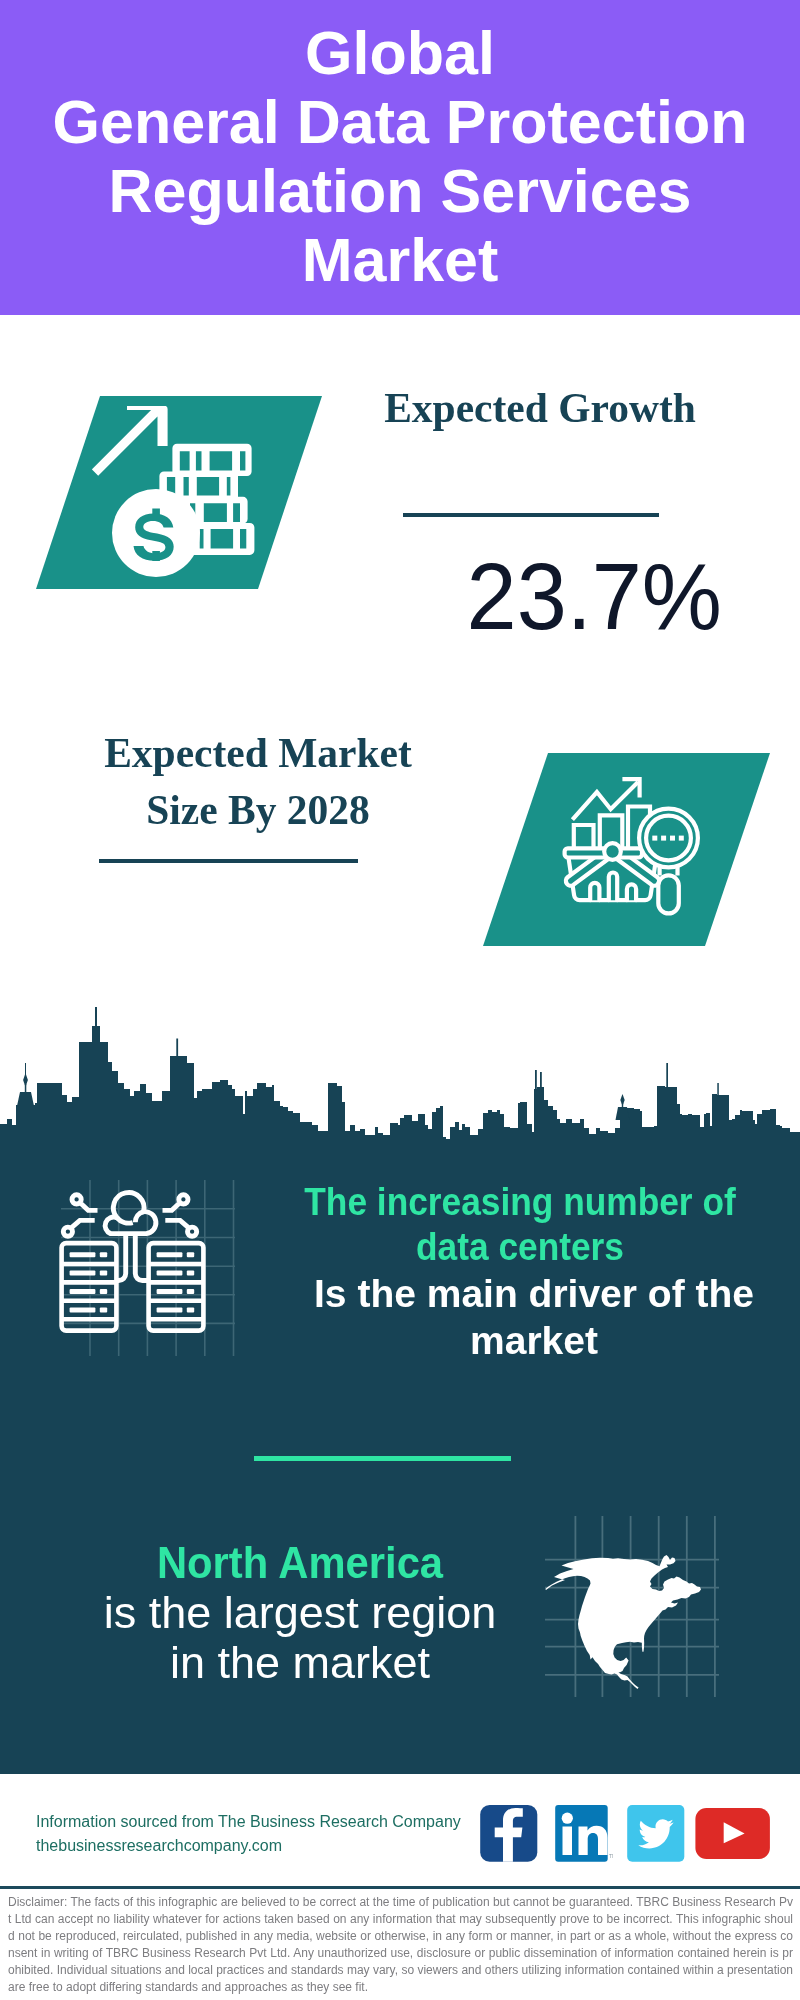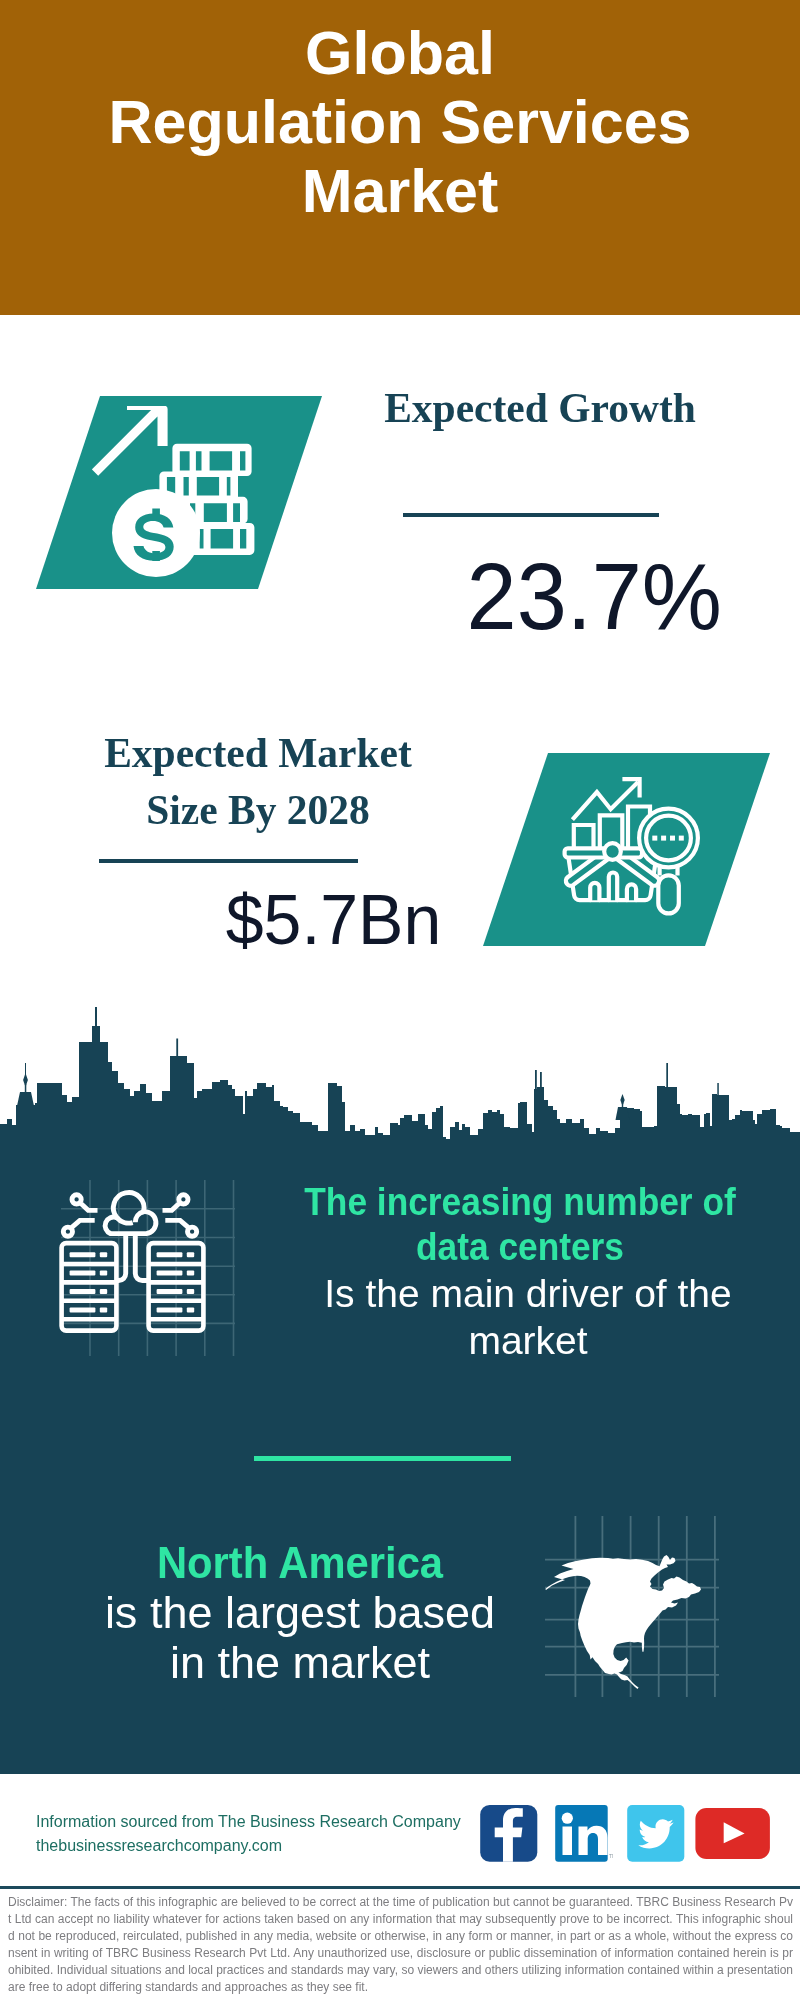--- a/index.html
+++ b/index.html
@@ -1,20 +1,20 @@
 <!DOCTYPE html>
 <html><head>
 <meta charset="utf-8">
 <style>
   html,body{margin:0;padding:0;}
   body{width:800px;height:2000px;background:#fff;font-family:"Liberation Sans",sans-serif;overflow:hidden;}
   .page{position:relative;width:800px;height:2000px;background:#fff;}
 
   
-  .hdr{position:absolute;left:0;top:0;width:800px;height:315px;background:#a16207;}
+  .hdr{position:absolute;left:0;top:0;width:800px;height:315px;background:#8b5cf6;}
   .hdr-title{position:absolute;left:0;top:0;width:800px;color:#fff;font-weight:bold;font-size:61px;line-height:69px;text-align:center;padding-top:19px;box-sizing:border-box;}
 
   
   .par{position:absolute;background:#199189;}
 
   
   .stat-label{position:absolute;color:#174355;font-weight:bold;font-size:41.5px;line-height:57px;text-align:center;font-family:Liberation Serif, serif;}
   .stat-rule{position:absolute;height:4px;background:#174355;}
   .stat-value{position:absolute;color:#0f172a;font-weight:normal;font-size:94px;line-height:94px;text-align:right;}
   .stat-value span{display:inline-block;transform:scaleX(0.958);transform-origin:center;}
@@ -31,20 +31,21 @@
   .foot-rule{position:absolute;left:0px;top:1886px;width:800px;height:2.6px;background:#1d4a5c;}
 </style>
 </head>
 <body>
 
 <div class="page">
 
   <div class="hdr">
     <div class="hdr-title">
       <div>Global</div>
+      <div>General Data Protection</div>
       <div>Regulation Services</div>
       <div>Market</div>
     </div>
   </div>
 
   <svg class="par" style="left:36px;top:396px;width:286px;height:193px;background:none" viewBox="0 0 286 193">
     <polygon points="64,0 286,0 222,193 0,193" fill="#199189"></polygon>
   </svg>
   <svg style="position:absolute;left:92px;top:406px;width:166px;height:172px" viewBox="92 406 166 172">
     <g fill="#ffffff">
@@ -107,21 +108,20 @@
       <rect x="661.1" y="835.6" width="5" height="5"></rect>
       <rect x="670" y="835.6" width="5" height="5"></rect>
       <rect x="678.8" y="835.6" width="5" height="5"></rect>
     </g>
   </svg>
   <div class="stat-label" style="left:66px;top:725px;width:384px;">
     <div>Expected Market</div>
     <div>Size By 2028</div>
   </div>
   <div class="stat-rule" style="left:99px;top:859px;width:259px;"></div>
-  <div class="stat-value" style="left:62px;top:884px;width:384px;font-size:71px;line-height:71px;"><span>$5.7Bn</span></div>
 
   <div class="dark" style="top:1145px;height:629px;"></div>
   <svg class="skyline" style="top:1000px;height:148px;" viewBox="0 1000 800 148">
     <path d="M0,1146 L0,1124 L7,1124 L7,1119 L12,1119 L12,1125 L16,1125 L16,1105 L35,1105 L35,1103 L37,1103 L37,1083 L62,1083 L62,1095 L67,1095 L67,1102 L72,1102 L72,1097 L79,1097 L79,1042 L92,1042 L92,1026 L100,1026 L100,1042 L108,1042 L108,1062 L112,1062 L112,1071 L118,1071 L118,1083 L124,1083 L124,1089 L130,1089 L130,1096 L134,1096 L134,1091 L140,1091 L140,1084 L146,1084 L146,1093 L152,1093 L152,1101 L162,1101 L162,1091 L170,1091 L170,1056 L178,1056 L178,1056 L187,1056 L187,1063 L194,1063 L194,1098 L197,1098 L197,1091 L202,1091 L202,1089 L212,1089 L212,1082 L220,1082 L220,1080 L228,1080 L228,1085 L232,1085 L232,1089 L235,1089 L235,1096 L243,1096 L243,1114 L245,1114 L245,1091 L247,1091 L247,1096 L253,1096 L253,1089 L257,1089 L257,1083 L266,1083 L266,1087 L272,1087 L272,1085 L274,1085 L274,1101 L280,1101 L280,1106 L283,1106 L283,1107 L288,1107 L288,1111 L293,1111 L293,1113 L300,1113 L300,1122 L312,1122 L312,1125 L318,1125 L318,1131 L322,1131 L322,1131 L328,1131 L328,1083 L337,1083 L337,1086 L342,1086 L342,1102 L345,1102 L345,1131 L350,1131 L350,1125 L355,1125 L355,1131 L360,1131 L360,1129 L365,1129 L365,1135 L375,1135 L375,1127 L378,1127 L378,1133 L383,1133 L383,1135 L390,1135 L390,1123 L398,1123 L398,1125 L400,1125 L400,1118 L404,1118 L404,1115 L412,1115 L412,1121 L418,1121 L418,1114 L425,1114 L425,1125 L428,1125 L428,1129 L432,1129 L432,1112 L436,1112 L436,1108 L440,1108 L440,1106 L443,1106 L443,1137 L446,1137 L446,1139 L450,1139 L450,1127 L455,1127 L455,1122 L459,1122 L459,1130 L462,1130 L462,1124 L465,1124 L465,1127 L470,1127 L470,1135 L478,1135 L478,1129 L483,1129 L483,1113 L488,1113 L488,1110 L492,1110 L492,1112 L497,1112 L497,1110 L500,1110 L500,1114 L504,1114 L504,1127 L510,1127 L510,1128 L518,1128 L518,1103 L520,1103 L520,1102 L527,1102 L527,1124 L532,1124 L532,1132 L534,1132 L534,1089 L537,1089 L537,1087 L544,1087 L544,1100 L548,1100 L548,1106 L553,1106 L553,1110 L557,1110 L557,1119 L560,1119 L560,1123 L566,1123 L566,1119 L572,1119 L572,1123 L580,1123 L580,1119 L584,1119 L584,1128 L589,1128 L589,1134 L596,1134 L596,1128 L600,1128 L600,1131 L608,1131 L608,1133 L615,1133 L615,1128 L620,1128 L620,1119 L626,1119 L626,1108 L634,1108 L634,1109 L640,1109 L640,1111 L642,1111 L642,1127 L654,1127 L654,1126 L657,1126 L657,1086 L665,1086 L665,1087 L677,1087 L677,1104 L680,1104 L680,1114 L682,1114 L682,1115 L688,1115 L688,1114 L692,1114 L692,1115 L700,1115 L700,1127 L704,1127 L704,1114 L706,1114 L706,1113 L710,1113 L710,1126 L712,1126 L712,1094 L717,1094 L717,1095 L729,1095 L729,1120 L732,1120 L732,1119 L735,1119 L735,1115 L740,1115 L740,1110 L742,1110 L742,1111 L753,1111 L753,1120 L755,1120 L755,1124 L757,1124 L757,1114 L762,1114 L762,1110 L770,1110 L770,1109 L776,1109 L776,1125 L780,1125 L780,1126 L782,1126 L782,1128 L790,1128 L790,1132 L800,1132 L800,1146 Z" fill="#174355"></path>
     <g fill="#174355">
       <rect x="95" y="1007" width="2" height="22"></rect>
       <rect x="176.3" y="1038.5" width="1.8" height="20"></rect>
       <polygon points="25.5,1073 27.9,1080 25.5,1087 23.1,1080"></polygon>
       <rect x="24.8" y="1084" width="1.5" height="10"></rect>
       <polygon points="20,1092 31,1092 34,1106 17,1106"></polygon>
@@ -179,37 +179,37 @@
         <rect x="186.8" y="1270.6" width="7.4" height="5" rx="1"></rect>
       <rect x="156.6" y="1289" width="25.8" height="5" rx="1"></rect>
         <rect x="186.8" y="1289" width="7.4" height="5" rx="1"></rect>
       <rect x="156.6" y="1307.4" width="25.8" height="5" rx="1"></rect>
         <rect x="186.8" y="1307.4" width="7.4" height="5" rx="1"></rect>
     </g>
   </svg>
   <div class="drv-head" style="left:280px;top:1179px;width:480px;">
     <span>The increasing number of data centers</span>
   </div>
-  <div class="drv-sub" style="left:288px;top:1270px;width:480px;">
+  <div class="drv-sub" style="left:294px;top:1270px;width:480px;font-weight:bold;">
     <span>Is the main driver of the market</span>
   </div>
   <div class="divider" style="left:254px;top:1456px;width:257px;"></div>
 
   <svg style="position:absolute;left:541px;top:1512px;width:180px;height:185px" viewBox="541 1512 180 185">
     <g stroke="#486e7c" stroke-width="1.8" fill="none">
       <path d="M545,1559.6 H719 M545,1587.6 H719 M545,1619.7 H719 M545,1646.7 H719 M545,1674.9 H719"></path>
       <path d="M575.4,1516 V1697 M602.4,1516 V1697 M630.6,1516 V1697 M658.7,1516 V1697 M686.8,1516 V1697 M714.9,1516 V1697"></path>
     </g>
     <path d="M546.0,1590.0 L552.0,1585.5 L558.5,1582.5 L565.0,1580.0 L559.0,1578.5 L554.0,1577.0 L560.0,1573.5 L567.0,1571.0 L573.5,1569.0 L566.5,1567.0 L561.5,1565.5 L568.0,1563.0 L576.0,1561.0 L584.0,1559.5 L592.0,1558.3 L600.0,1557.8 L608.0,1558.0 L613.0,1558.8 L618.0,1558.2 L624.0,1559.0 L630.0,1559.4 L636.0,1559.0 L642.0,1559.8 L648.0,1561.0 L652.5,1563.0 L656.0,1565.0 L659.5,1566.2 L661.0,1562.5 L662.5,1559.0 L664.0,1556.5 L666.5,1555.0 L668.5,1557.0 L670.0,1560.0 L672.0,1557.5 L674.5,1558.0 L675.5,1561.0 L673.5,1563.2 L670.0,1564.5 L666.5,1564.5 L668.0,1567.0 L665.0,1568.0 L662.0,1569.5 L658.0,1572.5 L654.5,1575.5 L651.5,1578.5 L650.0,1581.5 L651.5,1584.0 L650.0,1586.5 L652.5,1589.0 L656.0,1589.5 L659.0,1591.0 L662.0,1590.5 L664.0,1588.0 L663.0,1584.5 L664.5,1581.5 L668.0,1579.5 L671.5,1578.0 L674.0,1578.5 L676.5,1576.5 L679.5,1577.5 L683.0,1580.0 L686.5,1581.5 L689.0,1583.5 L692.0,1583.0 L694.5,1584.5 L697.0,1586.5 L700.0,1587.0 L701.0,1589.5 L699.0,1592.0 L695.0,1593.5 L691.0,1594.5 L689.0,1597.0 L685.5,1598.5 L681.5,1598.0 L677.5,1599.5 L673.0,1600.5 L671.0,1602.5 L674.5,1603.5 L678.0,1602.5 L676.0,1605.5 L672.0,1607.5 L668.0,1607.0 L665.5,1609.5 L662.5,1610.5 L660.0,1613.5 L657.0,1617.0 L654.0,1620.5 L651.0,1624.0 L648.5,1627.0 L646.5,1630.0 L645.0,1633.0 L644.2,1636.0 L644.0,1638.5 L644.2,1643.0 L644.0,1647.5 L643.5,1651.8 L642.4,1651.8 L641.9,1647.0 L641.8,1642.8 L638.0,1642.0 L634.0,1642.4 L630.0,1641.8 L626.0,1642.2 L622.0,1643.0 L619.0,1643.8 L617.0,1644.3 L615.0,1646.5 L613.6,1650.0 L613.3,1654.0 L614.6,1657.6 L617.2,1660.0 L620.6,1661.0 L623.6,1660.0 L626.2,1657.6 L628.6,1660.6 L626.6,1665.0 L624.0,1668.0 L622.5,1671.0 L620.0,1672.3 L618.4,1672.4 L621.0,1674.0 L625.1,1675.2 L627.5,1676.5 L629.6,1679.2 L632.0,1682.0 L634.0,1684.0 L635.8,1685.4 L638.6,1687.6 L637.5,1689.0 L635.0,1687.0 L632.5,1684.5 L630.0,1682.0 L627.5,1680.0 L624.5,1680.5 L621.5,1679.5 L619.0,1677.0 L617.0,1674.5 L614.5,1673.5 L611.5,1674.5 L608.8,1674.0 L605.0,1673.0 L602.6,1670.0 L600.0,1667.0 L598.1,1664.0 L595.0,1661.0 L592.5,1657.2 L590.5,1659.5 L589.7,1655.0 L587.0,1651.0 L584.6,1646.0 L582.5,1641.0 L580.7,1636.0 L580.0,1632.5 L578.5,1628.5 L578.0,1624.0 L578.5,1619.5 L579.5,1615.0 L580.8,1610.5 L582.0,1606.0 L583.5,1601.5 L585.0,1597.0 L586.5,1593.0 L588.0,1589.0 L589.5,1586.0 L590.5,1583.5 L590.0,1580.5 L587.5,1578.5 L584.5,1577.0 L581.0,1576.0 L577.0,1575.8 L573.0,1576.2 L569.0,1577.0 L565.0,1578.2 L561.0,1579.8 L556.5,1581.8 L552.0,1584.2 L548.0,1586.8 L545.3,1589.0 Z" fill="#ffffff"></path>
   </svg>
   <div class="drv-head" style="left:90px;top:1538px;width:420px;font-size:45px;line-height:50px;transform:scaleX(0.928);">
     <span>North America</span>
   </div>
   <div class="drv-sub" style="left:90px;top:1588px;width:420px;font-size:45px;line-height:50px;">
-    <span>is the largest based in the market</span>
+    <span>is the largest region in the market</span>
   </div>
 
   <div class="src-txt" style="left:36px;top:1810px;width:460px;">
     <div>Information sourced from The Business Research Company</div>
     <div>thebusinessresearchcompany.com</div>
   </div>
 
   <svg style="position:absolute;left:480px;top:1805px;width:58px;height:57px" viewBox="0 0 58 57">
     <rect x="0.2" y="0" width="57.1" height="56.8" rx="9.4" fill="#174A89"></rect>
     <path d="M32.9 56.8 V32.2 h8.3 l1.2 -9.6 h-9.5 v-6.1 c0 -2.8 0.8 -4.7 4.8 -4.7 h5.1 V3.3 c-0.9 -0.1 -3.9 -0.4 -7.4 -0.4 c-7.4 0 -12.4 4.5 -12.4 12.7 v7 h-8.3 v9.6 h8.3 V56.8 Z" fill="#ffffff"></path>

